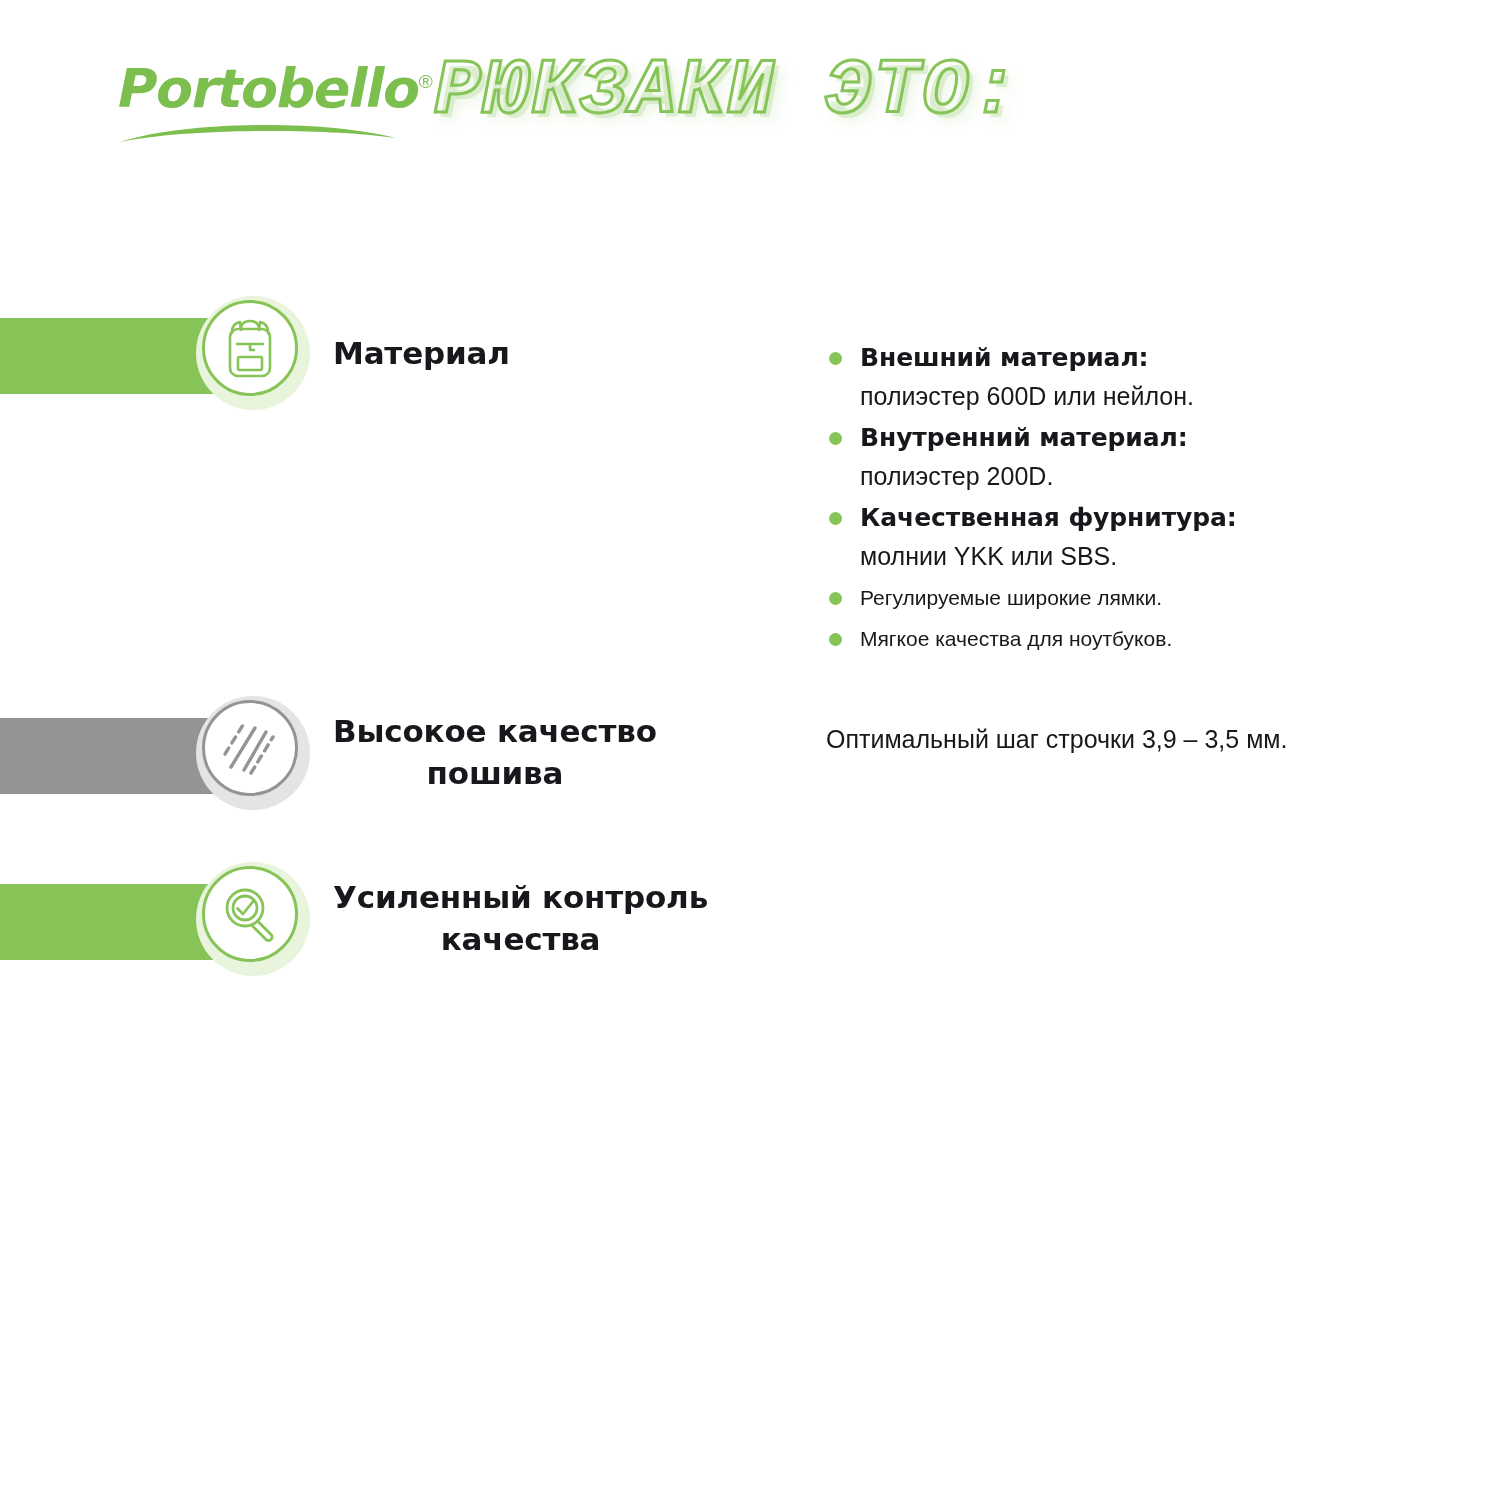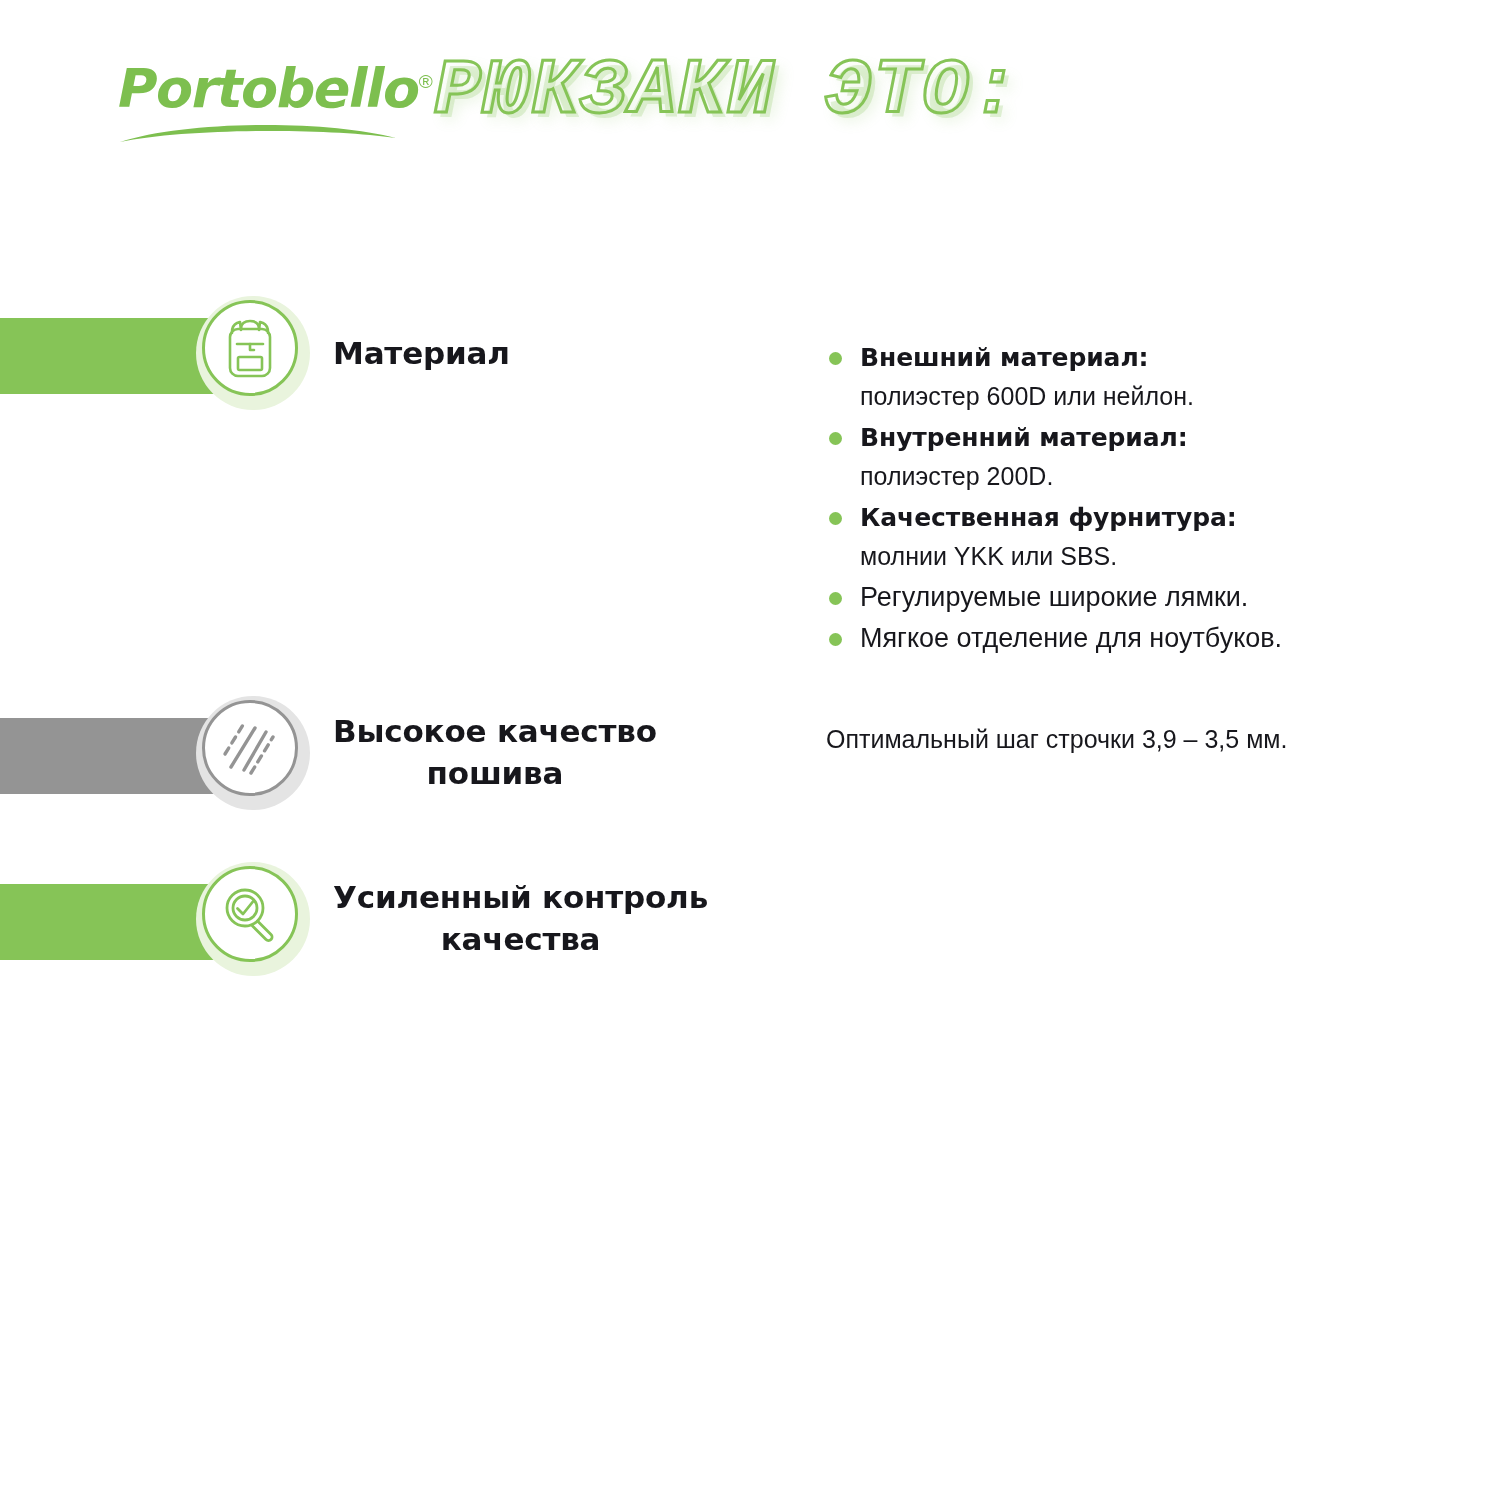--- a/index.html
+++ b/index.html
@@ -167,21 +167,21 @@
     font-family: "Liberation Sans", sans-serif;
     font-weight: 400;
     font-size: 25px;
     line-height: 39px;
     color: #17171c;
   }
   .bullet .b-plain {
     display: block;
     font-family: "Liberation Sans", sans-serif;
     font-weight: 400;
-    font-size: 27px;
+    font-size: 21px;
     line-height: 39px;
     color: #17171c;
   }
 
   .note {
     position: absolute;
     left: 826px;
     top: 722px;
     font-family: "Liberation Sans", sans-serif;
     font-weight: 400;
@@ -275,17 +275,17 @@
     <span class="dot"></span>
     <span class="b-strong">Качественная фурнитура:</span>
     <span class="b-text">молнии YKK или SBS.</span>
   </div>
   <div class="bullet">
     <span class="dot"></span>
     <span class="b-plain">Регулируемые широкие лямки.</span>
   </div>
   <div class="bullet">
     <span class="dot"></span>
-    <span class="b-plain">Мягкое отделение для ноутбуков.</span>
+    <span class="b-plain">Мягкое качества для ноутбуков.</span>
   </div>
 </div>
 
 <div class="note">Оптимальный шаг строчки 3,9 – 3,5 мм.</div>
 
 </body></html>

